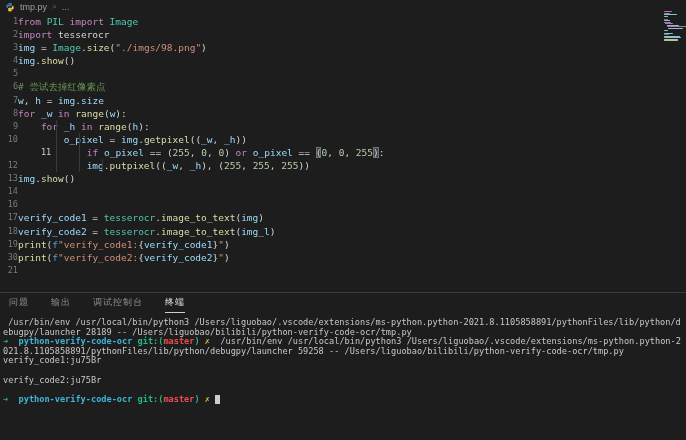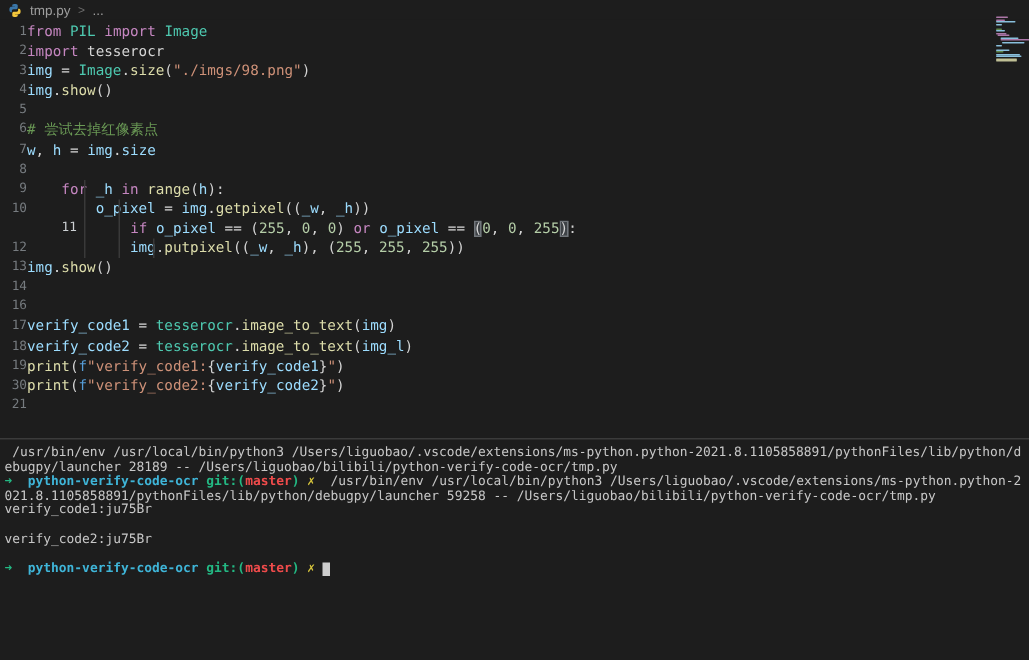--- a/index.html
+++ b/index.html
@@ -78,21 +78,21 @@
 
   <div class="editor">
     <div id="code-lines">
         <div class="cl"><span class="ln">1</span><span class="ct"><span class="tk-kw">from</span><span class="tk-pl"> </span><span class="tk-type">PIL</span><span class="tk-pl"> </span><span class="tk-kw">import</span><span class="tk-pl"> </span><span class="tk-type">Image</span></span></div>
         <div class="cl"><span class="ln">2</span><span class="ct"><span class="tk-kw">import</span><span class="tk-pl"> tesserocr</span></span></div>
         <div class="cl"><span class="ln">3</span><span class="ct"><span class="tk-var">img</span><span class="tk-pl"> = </span><span class="tk-type">Image</span><span class="tk-pl">.</span><span class="tk-fn">size</span><span class="tk-pl">(</span><span class="tk-str">"./imgs/98.png"</span><span class="tk-pl">)</span></span></div>
         <div class="cl"><span class="ln">4</span><span class="ct"><span class="tk-var">img</span><span class="tk-pl">.</span><span class="tk-fn">show</span><span class="tk-pl">()</span></span></div>
         <div class="cl"><span class="ln">5</span><span class="ct"></span></div>
         <div class="cl"><span class="ln">6</span><span class="ct"><span class="tk-cmt"># 尝试去掉红像素点</span></span></div>
         <div class="cl"><span class="ln">7</span><span class="ct"><span class="tk-var">w</span><span class="tk-pl">, </span><span class="tk-var">h</span><span class="tk-pl"> = </span><span class="tk-var">img</span><span class="tk-pl">.</span><span class="tk-var">size</span></span></div>
-        <div class="cl"><span class="ln">8</span></div>
+        <div class="cl"><span class="ln">8</span><span class="ct"><span class="tk-kw">for</span><span class="tk-pl"> </span><span class="tk-var">_w</span><span class="tk-pl"> </span><span class="tk-kw">in</span><span class="tk-pl"> </span><span class="tk-fn">range</span><span class="tk-pl">(</span><span class="tk-var">w</span><span class="tk-pl">):</span></span></div>
         <div class="cl"><span class="ln">9</span><span class="ct"><span class="tk-pl">    </span><span class="tk-kw">for</span><span class="tk-pl"> </span><span class="tk-var">_h</span><span class="tk-pl"> </span><span class="tk-kw">in</span><span class="tk-pl"> </span><span class="tk-fn">range</span><span class="tk-pl">(</span><span class="tk-var">h</span><span class="tk-pl">):</span></span></div>
         <div class="cl"><span class="ln">10</span><span class="ct"><span class="tk-pl">        </span><span class="tk-var">o_pixel</span><span class="tk-pl"> = </span><span class="tk-var">img</span><span class="tk-pl">.</span><span class="tk-fn">getpixel</span><span class="tk-pl">((</span><span class="tk-var">_w</span><span class="tk-pl">, </span><span class="tk-var">_h</span><span class="tk-pl">))</span></span></div>
         <div class="cl"><span class="ln act">11</span><span class="ct"><span class="tk-pl">        </span><span class="tk-kw">if</span><span class="tk-pl"> </span><span class="tk-var">o_pixel</span><span class="tk-pl"> == (</span><span class="tk-num">255</span><span class="tk-pl">, </span><span class="tk-num">0</span><span class="tk-pl">, </span><span class="tk-num">0</span><span class="tk-pl">) </span><span class="tk-kw">or</span><span class="tk-pl"> </span><span class="tk-var">o_pixel</span><span class="tk-pl"> == </span><span class="tk-brk">(</span><span class="tk-num">0</span><span class="tk-pl">, </span><span class="tk-num">0</span><span class="tk-pl">, </span><span class="tk-num">255</span><span class="tk-brk">)</span><span class="tk-pl">:</span></span></div>
         <div class="cl"><span class="ln">12</span><span class="ct"><span class="tk-pl">            </span><span class="tk-var">img</span><span class="tk-pl">.</span><span class="tk-fn">putpixel</span><span class="tk-pl">((</span><span class="tk-var">_w</span><span class="tk-pl">, </span><span class="tk-var">_h</span><span class="tk-pl">), (</span><span class="tk-num">255</span><span class="tk-pl">, </span><span class="tk-num">255</span><span class="tk-pl">, </span><span class="tk-num">255</span><span class="tk-pl">))</span></span></div>
         <div class="cl"><span class="ln">13</span><span class="ct"><span class="tk-var">img</span><span class="tk-pl">.</span><span class="tk-fn">show</span><span class="tk-pl">()</span></span></div>
         <div class="cl"><span class="ln">14</span><span class="ct"></span></div>
         <div class="cl"><span class="ln">16</span></div>
         <div class="cl"><span class="ln">17</span><span class="ct"><span class="tk-var">verify_code1</span><span class="tk-pl"> = </span><span class="tk-type">tesserocr</span><span class="tk-pl">.</span><span class="tk-fn">image_to_text</span><span class="tk-pl">(</span><span class="tk-var">img</span><span class="tk-pl">)</span></span></div>
         <div class="cl"><span class="ln">18</span><span class="ct"><span class="tk-var">verify_code2</span><span class="tk-pl"> = </span><span class="tk-type">tesserocr</span><span class="tk-pl">.</span><span class="tk-fn">image_to_text</span><span class="tk-pl">(</span><span class="tk-var">img_l</span><span class="tk-pl">)</span></span></div>
         <div class="cl"><span class="ln">19</span><span class="ct"><span class="tk-fn">print</span><span class="tk-pl">(</span><span class="tk-fpre">f</span><span class="tk-str">"verify_code1:</span><span class="tk-pl">{</span><span class="tk-var">verify_code1</span><span class="tk-pl">}</span><span class="tk-str">"</span><span class="tk-pl">)</span></span></div>
@@ -121,20 +121,34 @@
         <div class="mm-row" style="width: 5.32px; margin-left: 0px; background: rgb(106, 153, 85);"></div>
         <div class="mm-row" style="width: 16.34px; margin-left: 0px; background: rgb(156, 220, 254);"></div>
         <div class="mm-row" style="width: 17.1px; margin-left: 0px; background: rgb(156, 220, 254);"></div>
         <div class="mm-row" style="width: 14.06px; margin-left: 0px; background: rgb(220, 220, 170);"></div>
         <div class="mm-row" style="width: 14.06px; margin-left: 0px; background: rgb(220, 220, 170);"></div>
         <div class="mm-row" style="width: 0px; margin-left: 0px; background: transparent;"></div>
       </div>
   </div>
 
   <div class="panel">
+    <div class="panel-tabs">
+      <div class="ptab">
+          <span>问题</span>
+        </div>
+      <div class="ptab">
+          <span>输出</span>
+        </div>
+      <div class="ptab">
+          <span>调试控制台</span>
+        </div>
+      <div class="ptab active">
+          <span>终端</span>
+        </div>
+    </div>
     <div id="terminal">
         <div class="tl"><span class="t-fg"> /usr/bin/env /usr/local/bin/python3 /Users/liguobao/.vscode/extensions/ms-python.python-2021.8.1105858891/pythonFiles/lib/python/d</span></div>
         <div class="tl"><span class="t-fg">ebugpy/launcher 28189 -- /Users/liguobao/bilibili/python-verify-code-ocr/tmp.py</span></div>
         <div class="tl"><span class="t-grn">➜  </span><span class="t-cyn">python-verify-code-ocr</span><span class="t-fg"> </span><span class="t-grn">git:(</span><span class="t-red">master</span><span class="t-grn">)</span><span class="t-fg"> </span><span class="t-yel">✗</span><span class="t-fg">  /usr/bin/env /usr/local/bin/python3 /Users/liguobao/.vscode/extensions/ms-python.python-2</span></div>
         <div class="tl"><span class="t-fg">021.8.1105858891/pythonFiles/lib/python/debugpy/launcher 59258 -- /Users/liguobao/bilibili/python-verify-code-ocr/tmp.py</span></div>
         <div class="tl"><span class="t-fg">verify_code1:ju75Br</span></div>
         <div class="tl"></div>
         <div class="tl"><span class="t-fg">verify_code2:ju75Br</span></div>
         <div class="tl"></div>
         <div class="tl"><span class="t-grn">➜  </span><span class="t-cyn">python-verify-code-ocr</span><span class="t-fg"> </span><span class="t-grn">git:(</span><span class="t-red">master</span><span class="t-grn">)</span><span class="t-fg"> </span><span class="t-yel">✗</span><span class="t-fg"> </span><span class="cursor-block"></span></div>

